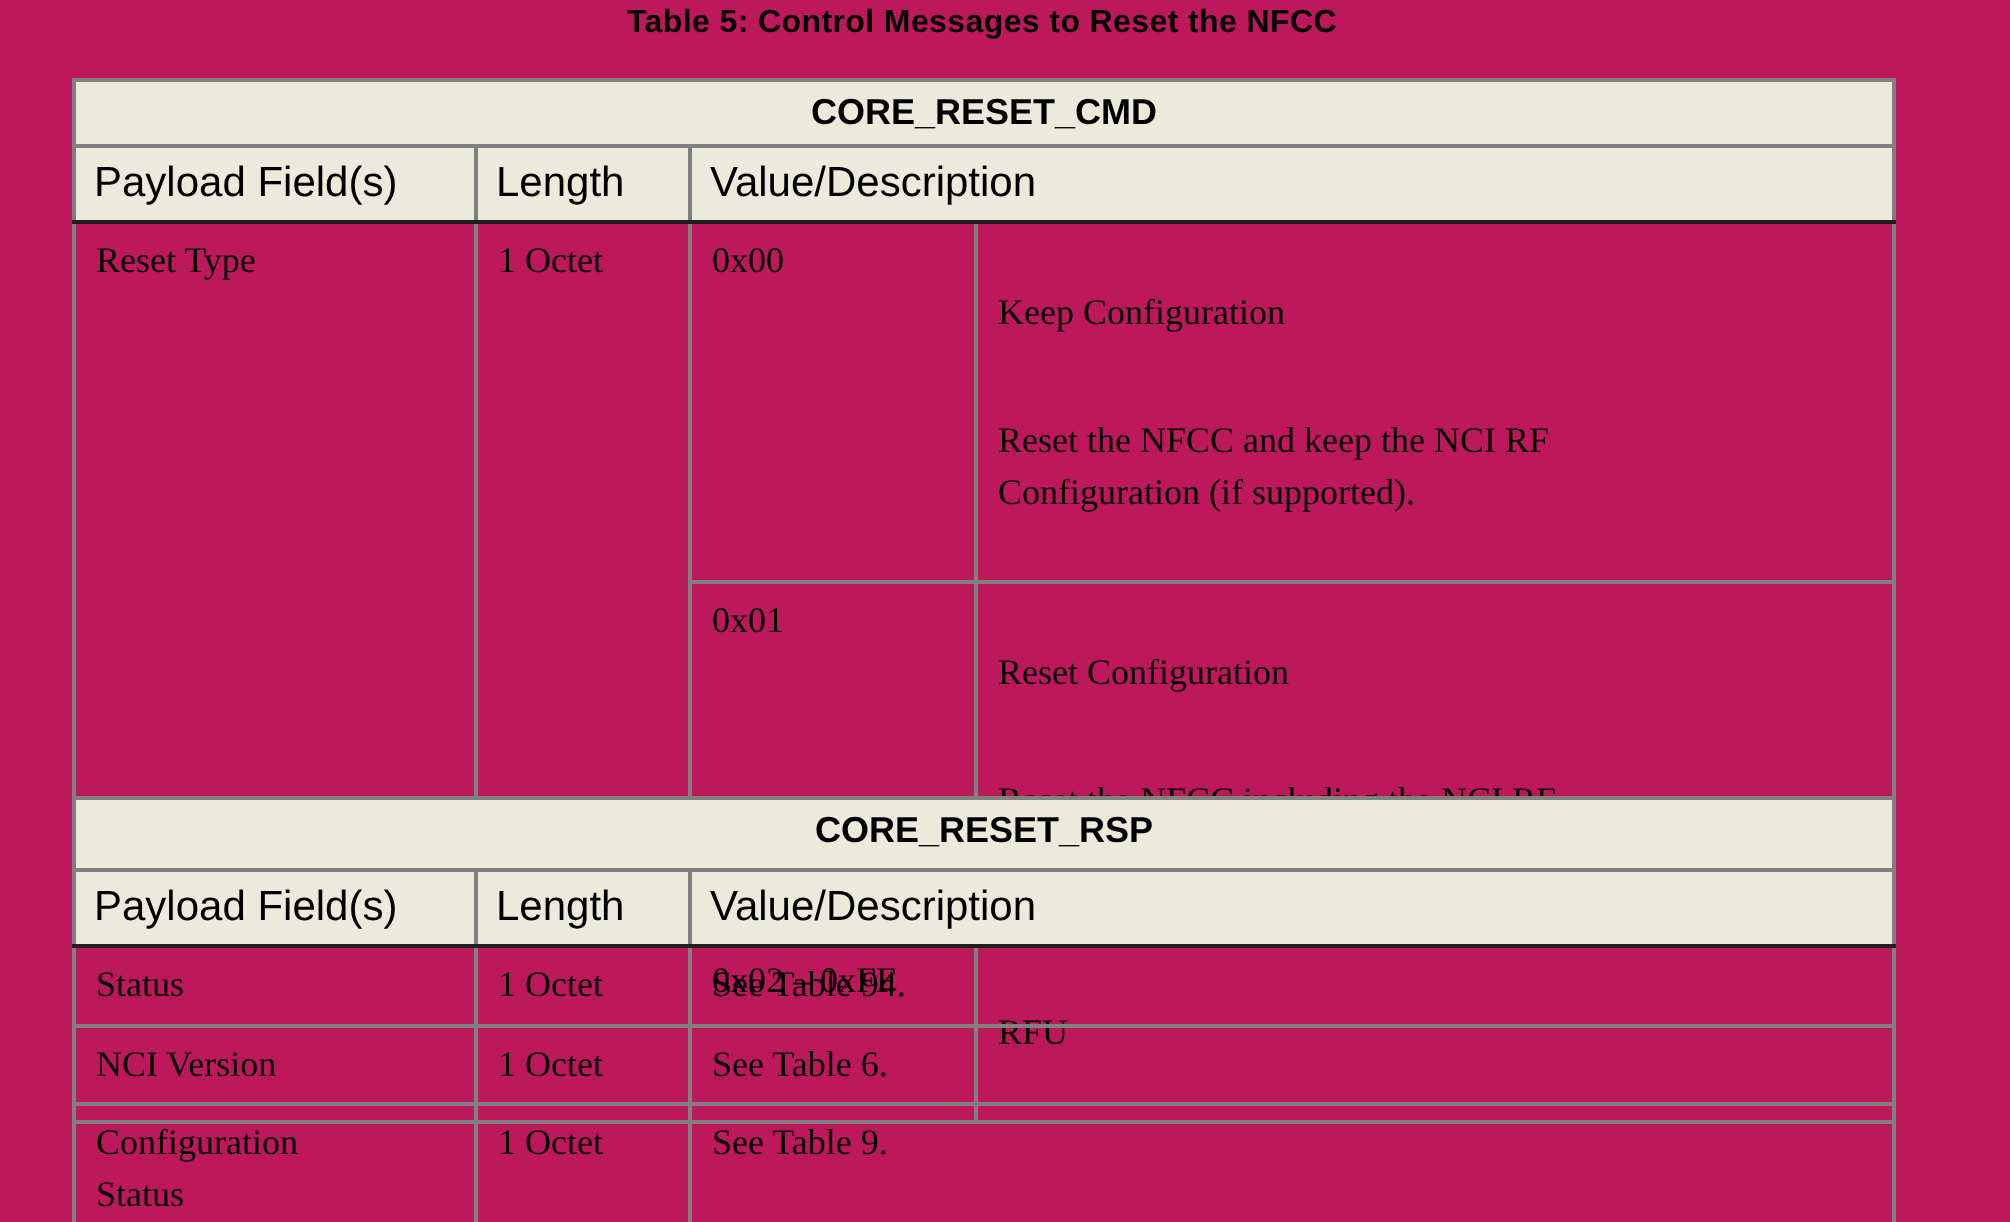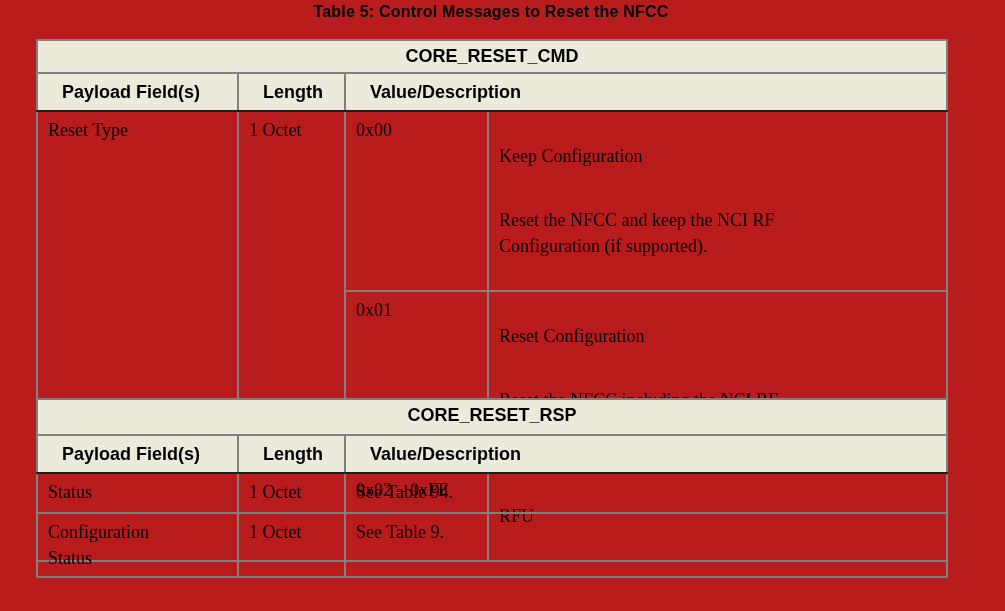--- a/index.html
+++ b/index.html
@@ -8,21 +8,21 @@
     --header-line: #1f1f1f;
     --text-color: #000000;
     --watermark-color: #cbc6c6;
   }
   * { box-sizing: border-box; }
   html, body { margin: 0; padding: 0; background: #ffffff; }
   .page {
     position: relative;
     width: 1005px;
     height: 611px;
-    background: #b91c1c;
+    background: #be185d;
     overflow: hidden;
     font-family: "Liberation Sans", sans-serif;
     color: var(--text-color);
   }
   .doc-title {
     position: absolute;
     top: 3px;
     left: 36px;
     width: 910px;
     text-align: center;
@@ -50,23 +50,23 @@
     text-align: center;
     vertical-align: middle;
     font-weight: bold;
     font-size: 18px;
     padding: 2px 10px;
     border-bottom: 2px solid var(--header-line);
   }
   tr.hdr td {
     background: var(--header-bg);
     vertical-align: middle;
-    font-weight: bold;
-    font-size: 18px;
-    padding: 2px 24px;
+    font-weight: normal;
+    font-size: 21px;
+    padding: 2px 9px;
     border-bottom: 2px solid var(--header-line);
   }
   td.serif {
     font-family: "Liberation Serif", serif;
     font-size: 18px;
     line-height: 26px;
     white-space: pre-line;
   }
   td.desc p {
     margin: 0;
@@ -146,20 +146,25 @@
     <tr class="hdr" style="height:38px">
       <td>Payload Field(s)</td>
       <td>Length</td>
       <td>Value/Description</td>
     </tr>
     <tr style="height:40px">
       <td class="serif">Status</td>
       <td class="serif">1 Octet</td>
       <td class="serif">See Table 94.</td>
     </tr>
+    <tr style="height:39px">
+      <td class="serif">NCI Version</td>
+      <td class="serif">1 Octet</td>
+      <td class="serif">See Table 6.</td>
+    </tr>
     <tr style="height:55px">
       <td class="serif">Configuration
 Status</td>
       <td class="serif">1 Octet</td>
       <td class="serif">See Table 9.</td>
     </tr>
   </tbody>
     </table>
 
 

